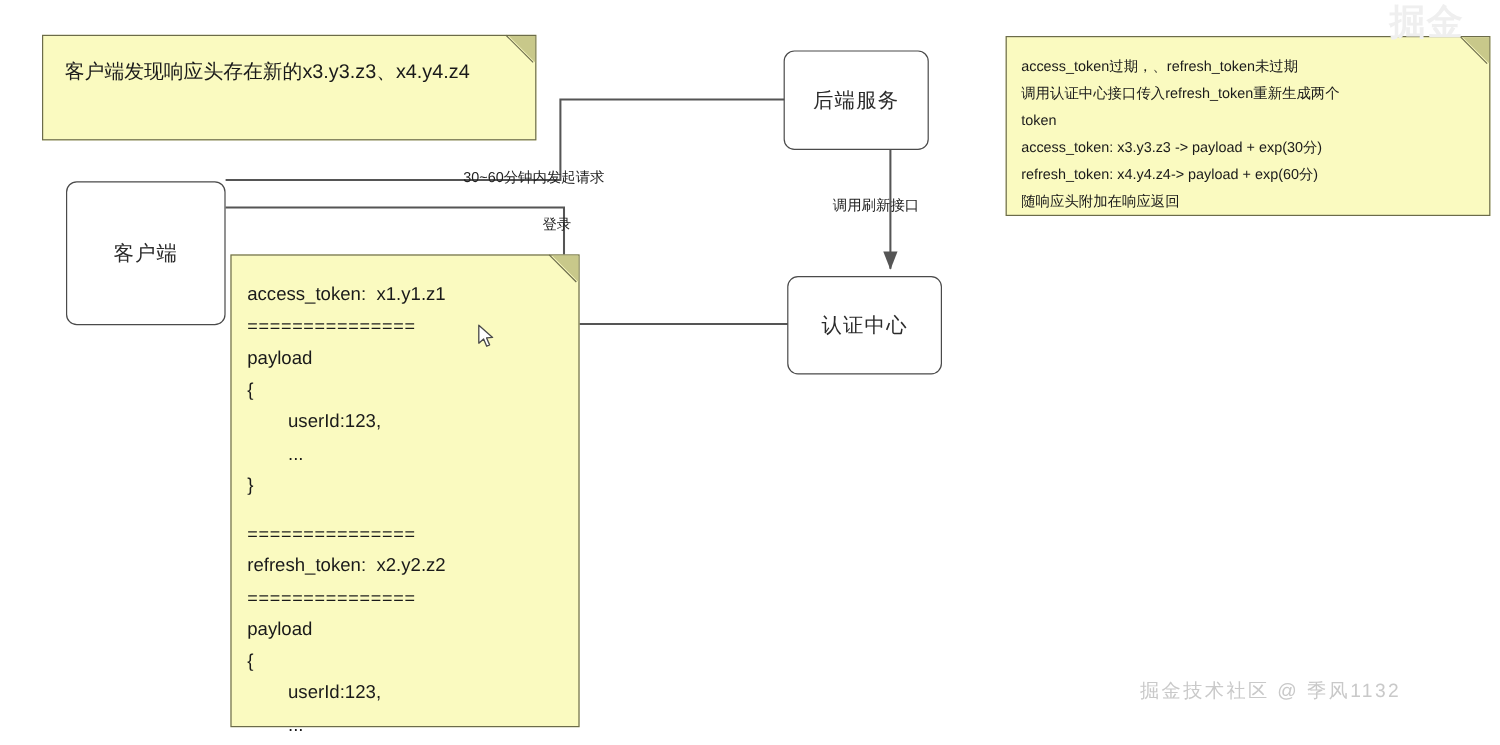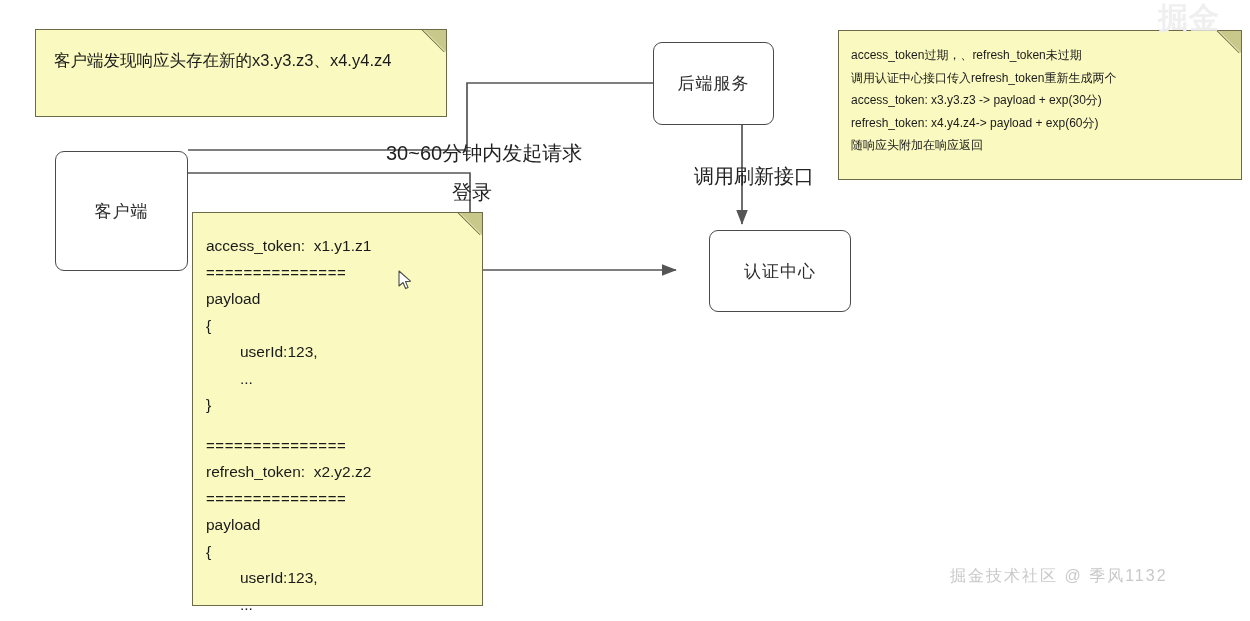--- a/index.html
+++ b/index.html
@@ -119,36 +119,36 @@
     border-radius: 9px;
     display: flex;
     align-items: center;
     justify-content: center;
     font-size: 17px;
     color: #2b2b2b;
     letter-spacing: 1px;
   }
   #box-client   { left: 55px;  top: 127px; width: 133px; height: 120px; margin-top: 24px; }
   #box-backend  { left: 653px; top: 42px;  width: 121px; height: 83px; }
-  #box-auth     { left: 709px; top: 230px; width: 142px; height: 82px; }
+  #box-auth     { left: 656px; top: 230px; width: 129px; height: 82px; }
 
   
   #connectors {
     position: absolute;
     left: 0;
     top: 0;
     width: 1250px;
     height: 621px;
     pointer-events: none;
   }
 
   
   .edge-label {
     position: absolute;
-    font-size: 20px;
+    font-size: 12px;
     color: #222222;
     white-space: nowrap;
   }
   #label-retry   { left: 386px; top: 140px; }
   #label-login   { left: 452px; top: 179px; }
   #label-refresh { left: 694px; top: 163px; }
 
   
   #mouse-cursor {
     position: absolute;
@@ -206,20 +206,21 @@
       <div class="note-line">客户端发现响应头存在新的x3.y3.z3、x4.y4.z4</div>
     </div>
   </div>
 
   <div class="note" id="note-refresh-flow">
     <div class="fold"></div>
     <div class="fold-edge"></div>
     <div class="note-body">
       <div class="note-line">access_token过期，、refresh_token未过期</div>
       <div class="note-line">调用认证中心接口传入refresh_token重新生成两个</div>
+      <div class="note-line">token</div>
       <div class="note-line">access_token: x3.y3.z3 -&gt; payload + exp(30分)</div>
       <div class="note-line">refresh_token: x4.y4.z4-&gt; payload + exp(60分)</div>
       <div class="note-line">随响应头附加在响应返回</div>
     </div>
   </div>
 
   <div class="note" id="note-tokens">
     <div class="fold"></div>
     <div class="fold-edge"></div>
     <div class="note-body">

